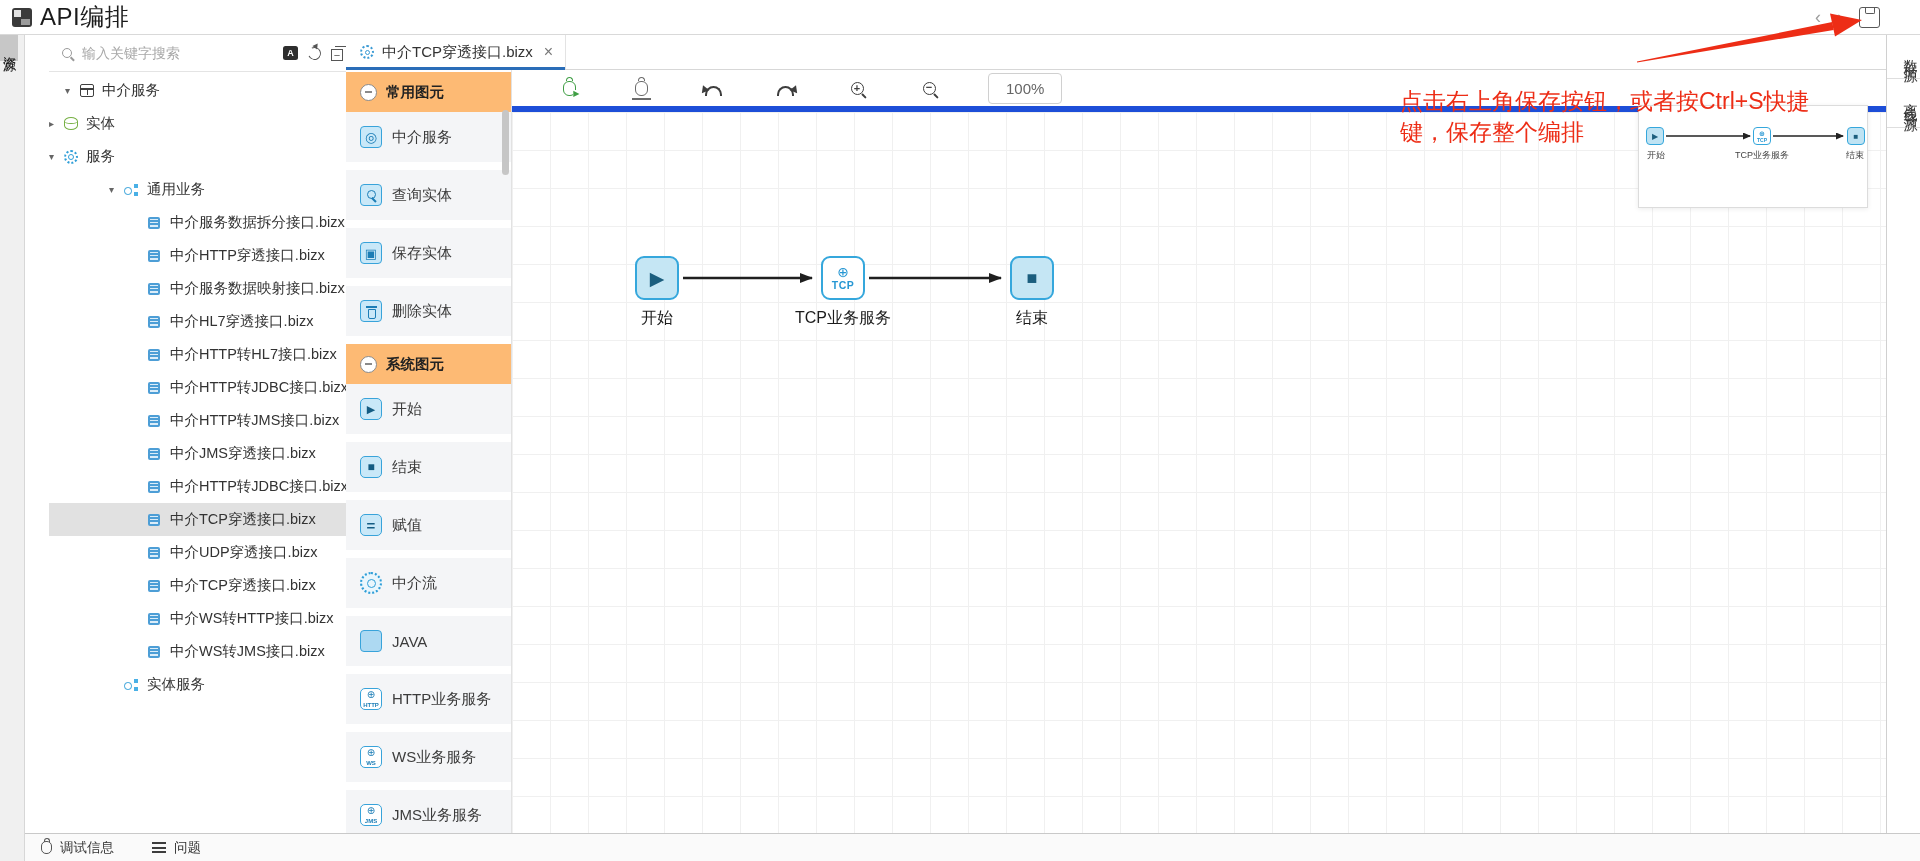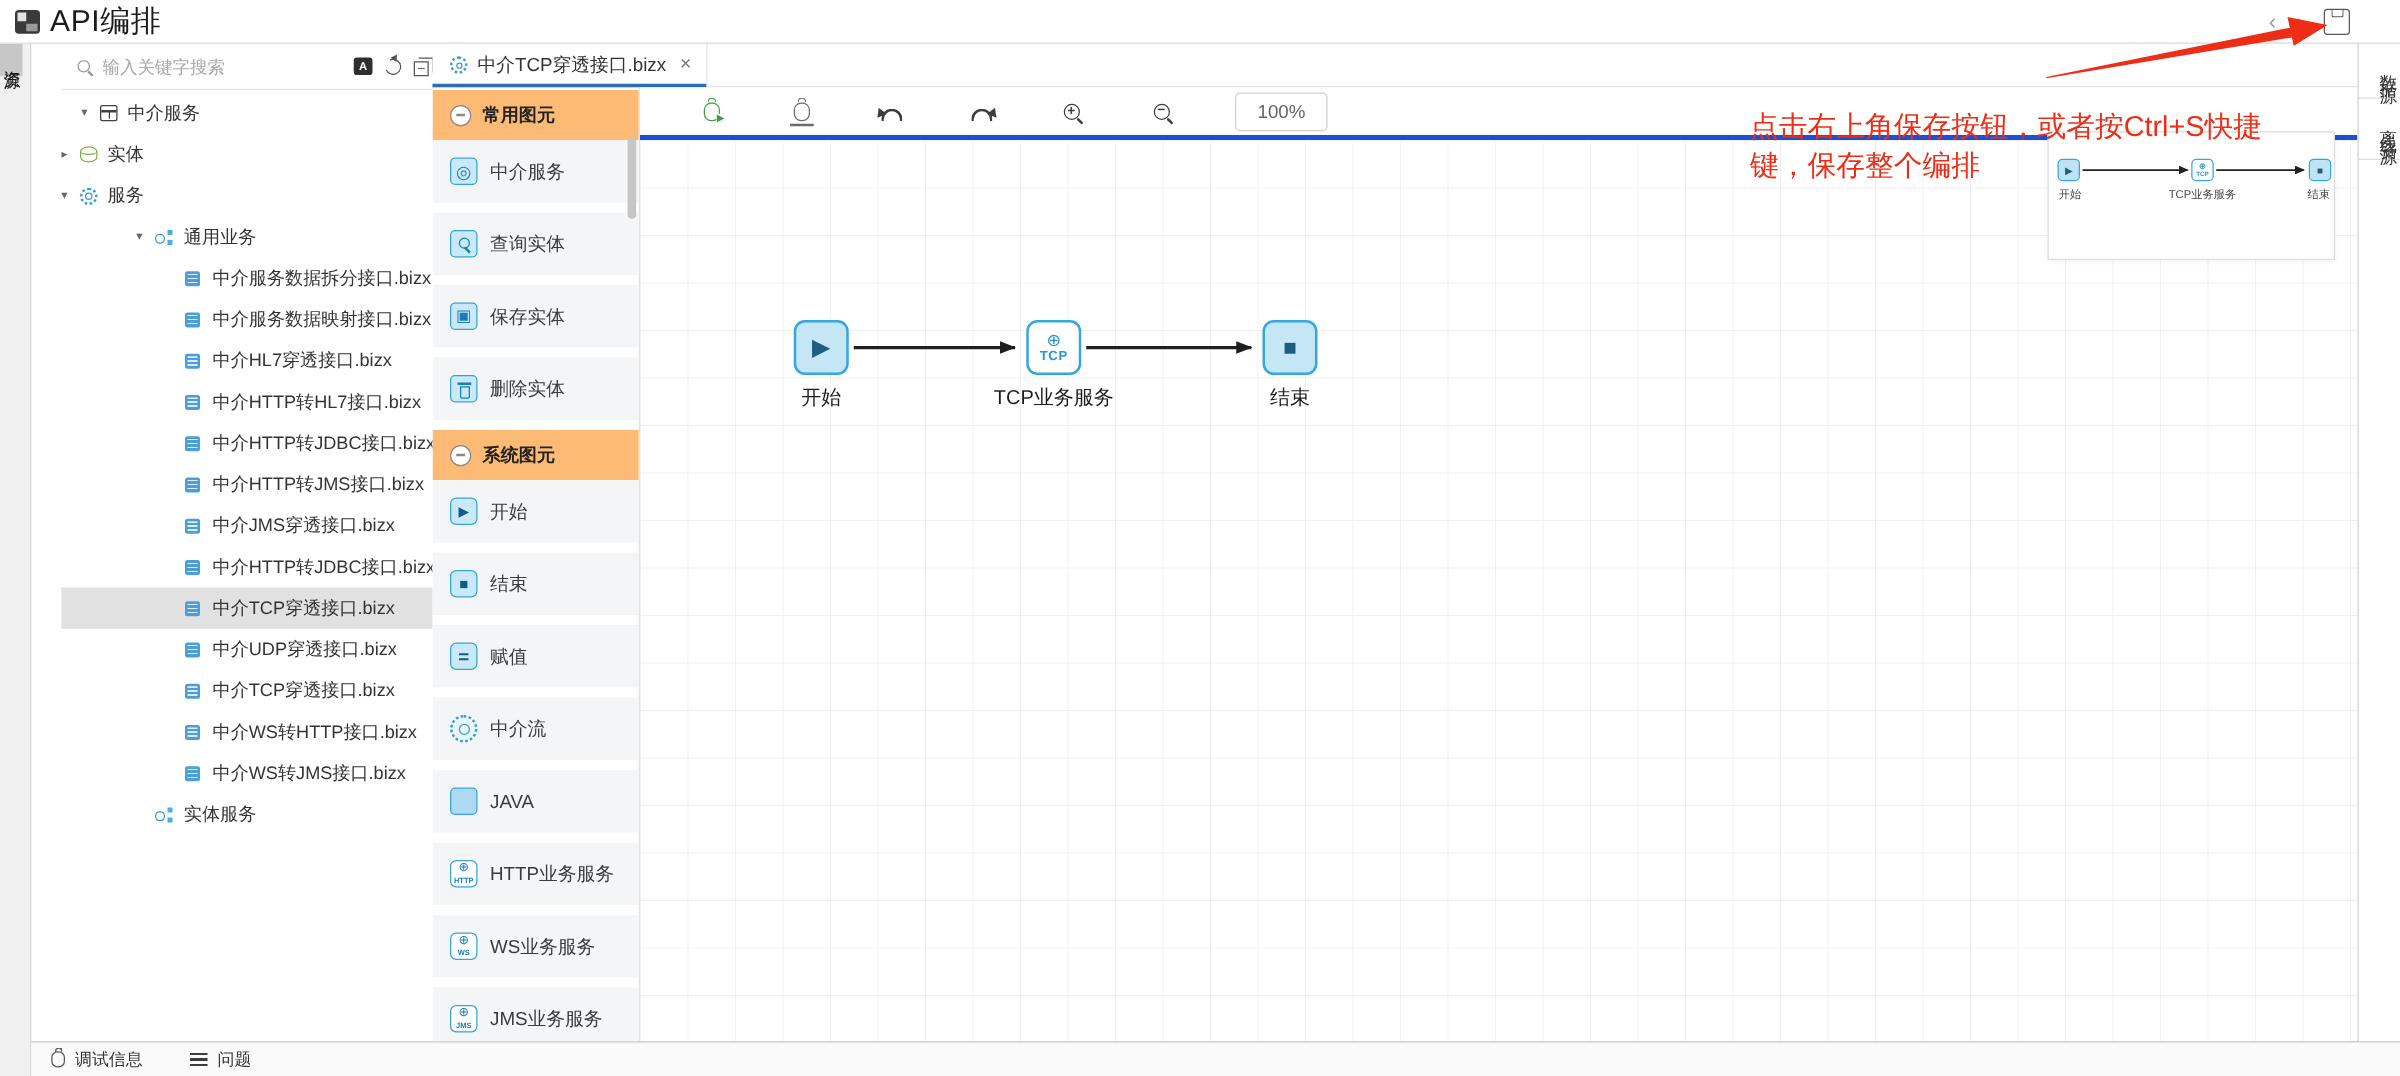--- a/index.html
+++ b/index.html
@@ -119,21 +119,21 @@
   .p-ic.gearwheel { border:2.6px dotted #2f9ed8; border-radius:50%; background:#eaf6fc; }
   .p-ic.gearwheel::after { content:""; width:7px; height:7px; border:1.8px solid #2f9ed8; border-radius:50%; }
   .p-ic.chipplain { background:#add9f2; border:1.5px solid #38a3da; border-radius:4px; }
   .p-ic.srv { background:#fff; border:1.5px solid #38a3da; border-radius:5px; flex-direction:column; color:#1b7db6; }
   .p-ic.srv::before { content:"⊕"; font-size:10px; line-height:1; }
   .p-ic .badge { font-size:6px; font-weight:700; line-height:1; margin-top:1.5px; letter-spacing:0; }
   .pscroll { position:absolute; right:2px; top:40px; width:7px; height:65px; background:#c6c6c6; border-radius:4px; }
 
   
   .canvas { flex:1; position:relative; background:#fff; min-width:0; }
-  .canvas-toolbar { height:42px; border-bottom:4px solid #1d4ed8; display:flex; align-items:center;
+  .canvas-toolbar { height:42px; border-bottom:6px solid #1d4ed8; display:flex; align-items:center;
     gap:46px; padding-left:44px; position:relative; z-index:3; background:#fff; }
   .tb-ic { display:flex; align-items:center; justify-content:center; width:26px; height:26px; cursor:pointer; }
   .bug { position:relative; width:13px; height:15px; border:1.7px solid #6b6b6b; border-radius:6px; }
   .bug::before { content:""; position:absolute; top:-5px; left:2.5px; width:5px; height:3.5px;
     border:1.5px solid #6b6b6b; border-bottom:none; border-radius:4px 4px 0 0; }
   .bug.green { border-color:#3f9e44; }
   .bug.green::before { border-color:#3f9e44; }
   .bug.green::after { content:"▶"; position:absolute; color:#3f9e44; font-size:8px; right:-5px; bottom:-3px;
     background:#fff; line-height:1; }
   .bug.deploy::after { content:""; position:absolute; left:-4px; right:-4px; bottom:-5px; height:1.6px; background:#6b6b6b; }
@@ -251,20 +251,25 @@
         <span class="t-ic flow"></span>
         <span class="t-label">通用业务</span>
       </div>
 
       <div class="trow lv3">
         <span class="caret"></span>
         <span class="t-ic file"></span>
         <span class="t-label">中介服务数据拆分接口.bizx</span>
       </div>
 
+      <div class="trow lv3">
+        <span class="caret"></span>
+        <span class="t-ic file"></span>
+        <span class="t-label">中介HTTP穿透接口.bizx</span>
+      </div>
 
       <div class="trow lv3">
         <span class="caret"></span>
         <span class="t-ic file"></span>
         <span class="t-label">中介服务数据映射接口.bizx</span>
       </div>
 
       <div class="trow lv3">
         <span class="caret"></span>
         <span class="t-ic file"></span>

